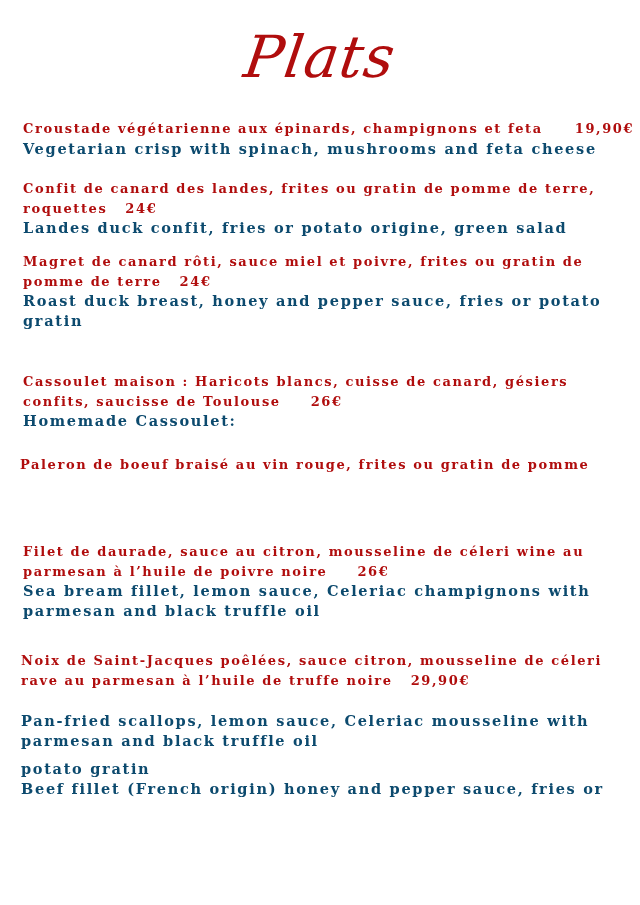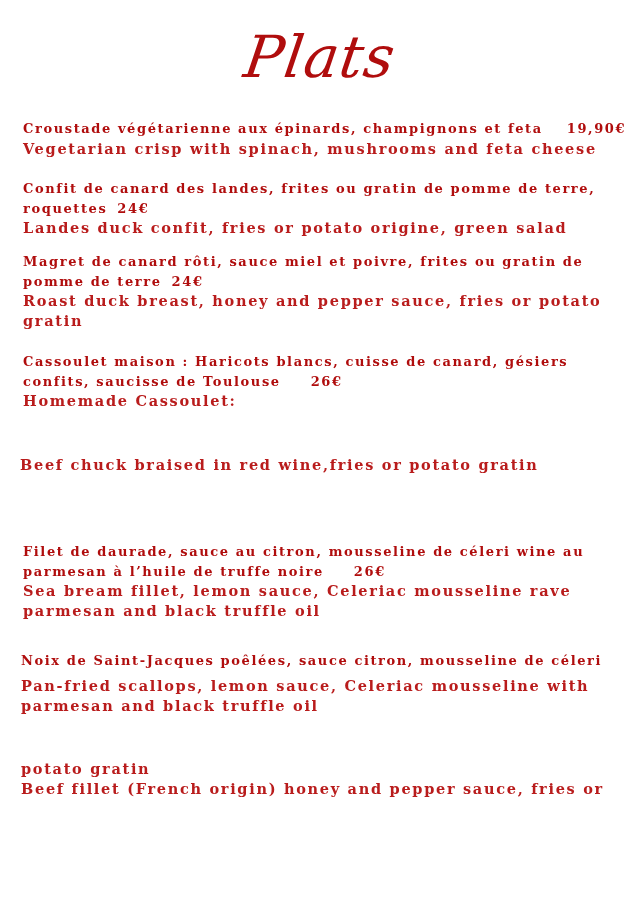--- a/index.html
+++ b/index.html
@@ -6,33 +6,33 @@
   body { width: 640px; height: 905px; position: relative; overflow: hidden; }
   .page { position: absolute; inset: 0; }
   .title {
     position: absolute; left: 0; width: 640px; top: 22px; text-align: center;
     font-family: "DejaVu Serif", serif; font-style: italic; font-size: 58px;
     color: #b00d0d; letter-spacing: 1px; line-height: 70px;
     transform: skewX(-8deg);
   }
   .item { position: absolute; left: 23px; width: 610px; font-family: "DejaVu Serif", serif; }
   .fr { color: #b00d0d; font-size: 13px; letter-spacing: 1.6px; line-height: 19.5px; font-weight: bold; }
-  .en { color: #b91c1c; font-size: 14.5px; letter-spacing: 1.7px; line-height: 20px; font-weight: bold; }
-  .price { margin-left: 10px; }
+  .en { color: #0c4a6e; font-size: 14.5px; letter-spacing: 1.7px; line-height: 20px; font-weight: bold; }
+  .price { margin-left: 18px; }
   .line { display: block; white-space: nowrap; }
 </style>
 </head>
 <body>
 
 <div class="page">
   <div class="title">Plats</div>
 
   <div class="item" style="top:119px">
     <div class="fr">
-      <span class="line"><span>Croustade végétarienne aux épinards, champignons et feta</span><span class="price" style="margin-left:24px">19,90€</span></span>
+      <span class="line"><span>Croustade végétarienne aux épinards, champignons et feta</span><span class="price" style="margin-left:32px">19,90€</span></span>
     </div>
     <div class="en">
       <span class="line">Vegetarian crisp with spinach, mushrooms and feta cheese</span>
     </div>
   </div>
 
   <div class="item" style="top:179px">
     <div class="fr">
       <span class="line">Confit de canard des landes, frites ou gratin de pomme de terre,</span>
       <span class="line"><span>roquettes</span><span class="price">24€</span></span>
@@ -46,54 +46,53 @@
     <div class="fr">
       <span class="line">Magret de canard rôti, sauce miel et poivre, frites ou gratin de</span>
       <span class="line"><span>pomme de terre</span><span class="price">24€</span></span>
     </div>
     <div class="en">
       <span class="line">Roast duck breast, honey and pepper sauce, fries or potato</span>
       <span class="line">gratin</span>
     </div>
   </div>
 
-  <div class="item" style="top:352px">
+  <div class="item" style="top:372px">
     <div class="fr">
       <span class="line">Cassoulet maison : Haricots blancs, cuisse de canard, gésiers</span>
       <span class="line"><span>confits, saucisse de Toulouse</span><span class="price" style="margin-left:30px">26€</span></span>
     </div>
     <div class="en">
       <span class="line">Homemade Cassoulet:</span>
     </div>
   </div>
 
   <div class="item" style="top:455px; left:20px">
     <div class="fr">
-    </div>
-    <div class="en">
-      <span class="line">Beef chuck braised in red wine,fries or potato gratin</span>
+      <span class="line">Paleron de boeuf braisé au vin rouge, frites ou gratin de pomme</span>
     </div>
   </div>
 
   <div class="item" style="top:542px">
     <div class="fr">
       <span class="line">Filet de daurade, sauce au citron, mousseline de céleri wine au</span>
-      <span class="line"><span>parmesan à l’huile de truffe noire</span><span class="price" style="margin-left:30px">26€</span></span>
+      <span class="line"><span>parmesan à l’huile de poivre noire</span><span class="price" style="margin-left:30px">26€</span></span>
     </div>
     <div class="en">
-      <span class="line">Sea bream fillet, lemon sauce, Celeriac mousseline rave</span>
+      <span class="line">Sea bream fillet, lemon sauce, Celeriac champignons with</span>
       <span class="line">parmesan and black truffle oil</span>
     </div>
   </div>
 
   <div class="item" style="top:651px; left:21px">
     <div class="fr">
       <span class="line">Noix de Saint-Jacques poêlées, sauce citron, mousseline de céleri</span>
+      <span class="line"><span>rave au parmesan à l’huile de truffe noire</span><span class="price">29,90€</span></span>
     </div>
-    <div class="en" style="margin-top:5px">
+    <div class="en" style="margin-top:21px">
       <span class="line">Pan-fried scallops, lemon sauce, Celeriac mousseline with</span>
       <span class="line">parmesan and black truffle oil</span>
     </div>
   </div>
 
   <div class="item" style="top:759px; left:21px">
     <div class="en">
       <span class="line">potato gratin</span>
       <span class="line">Beef fillet (French origin) honey and pepper sauce, fries or</span>
     </div>

